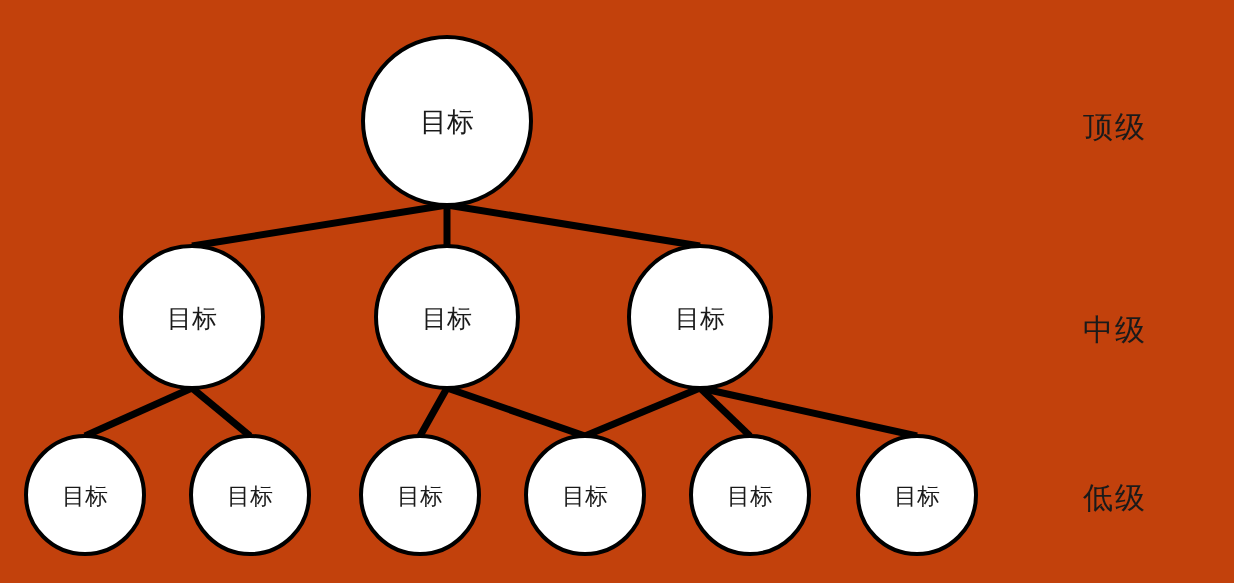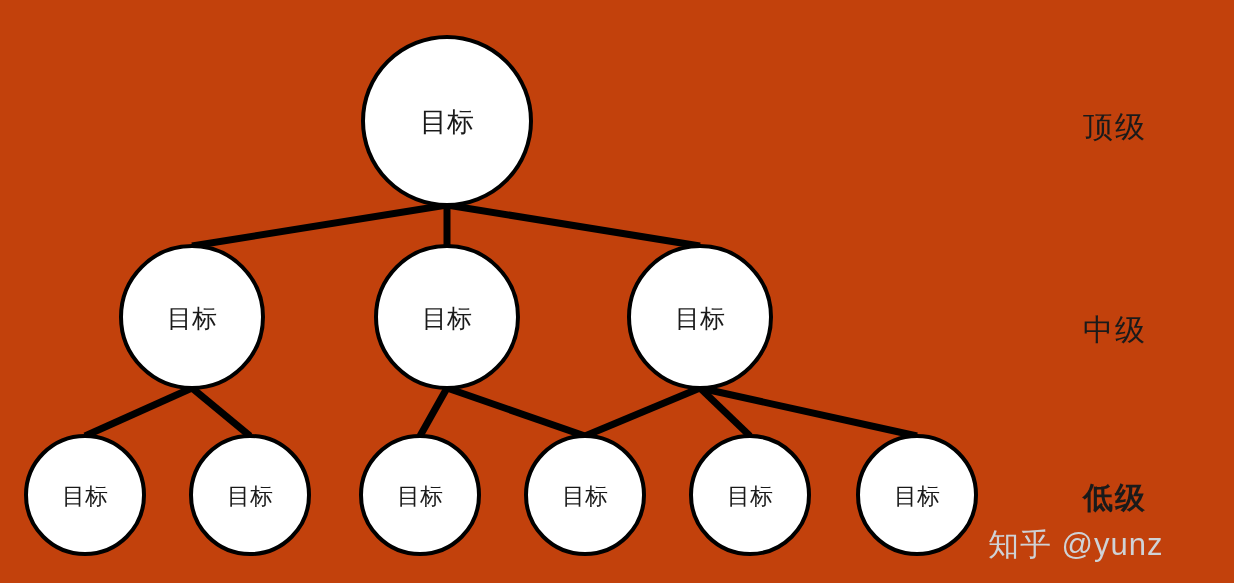--- a/index.html
+++ b/index.html
@@ -115,17 +115,16 @@
         </g>
         <g>
           <circle cx="917" cy="495" r="59" class="node-circle" fill="#ffffff" stroke="#000000" stroke-width="4"></circle>
           <text x="917" y="496" class="node-label" font-size="23" fill="#1a1a1a">目标</text>
         </g>
       </g>
   </svg>
 
   <div class="level-label" id="level-label-0" style="left: 1083px; top: 107px;"><span>顶级</span></div>
   <div class="level-label" id="level-label-1" style="left: 1083px; top: 300px; margin-top: 10px;"><span>中级</span></div>
-  <div class="level-label" id="level-label-2" style="left: 1083px; top: 478px; font-weight: bold;"><span>低级</span></div>
+  <div class="level-label" id="level-label-2" style="left: 1083px; top: 478px;"><span>低级</span></div>
 
-  <div class="watermark" id="watermark" style="left: 988px; top: 524px; color: rgb(207, 210, 214);">知乎 @yunz</div>
 
 </div>
 
 </body></html>

